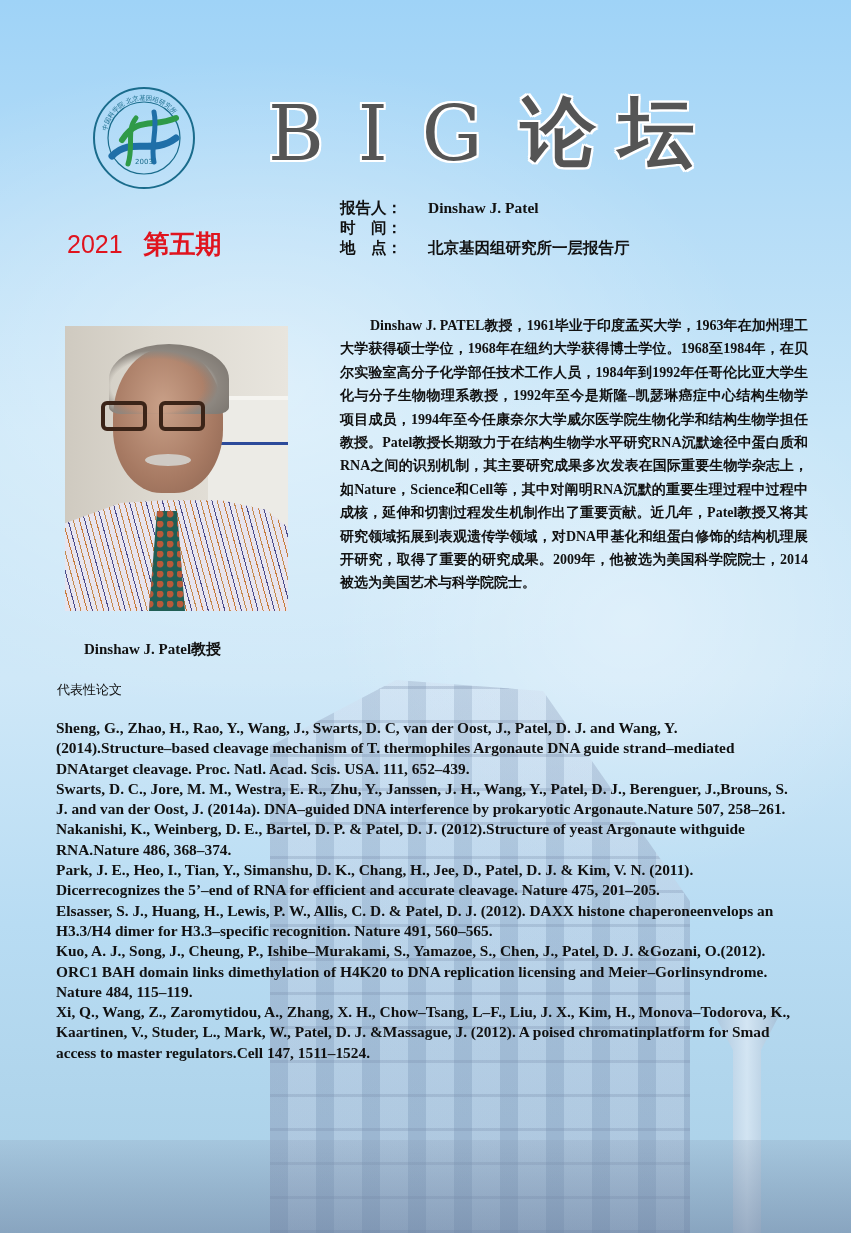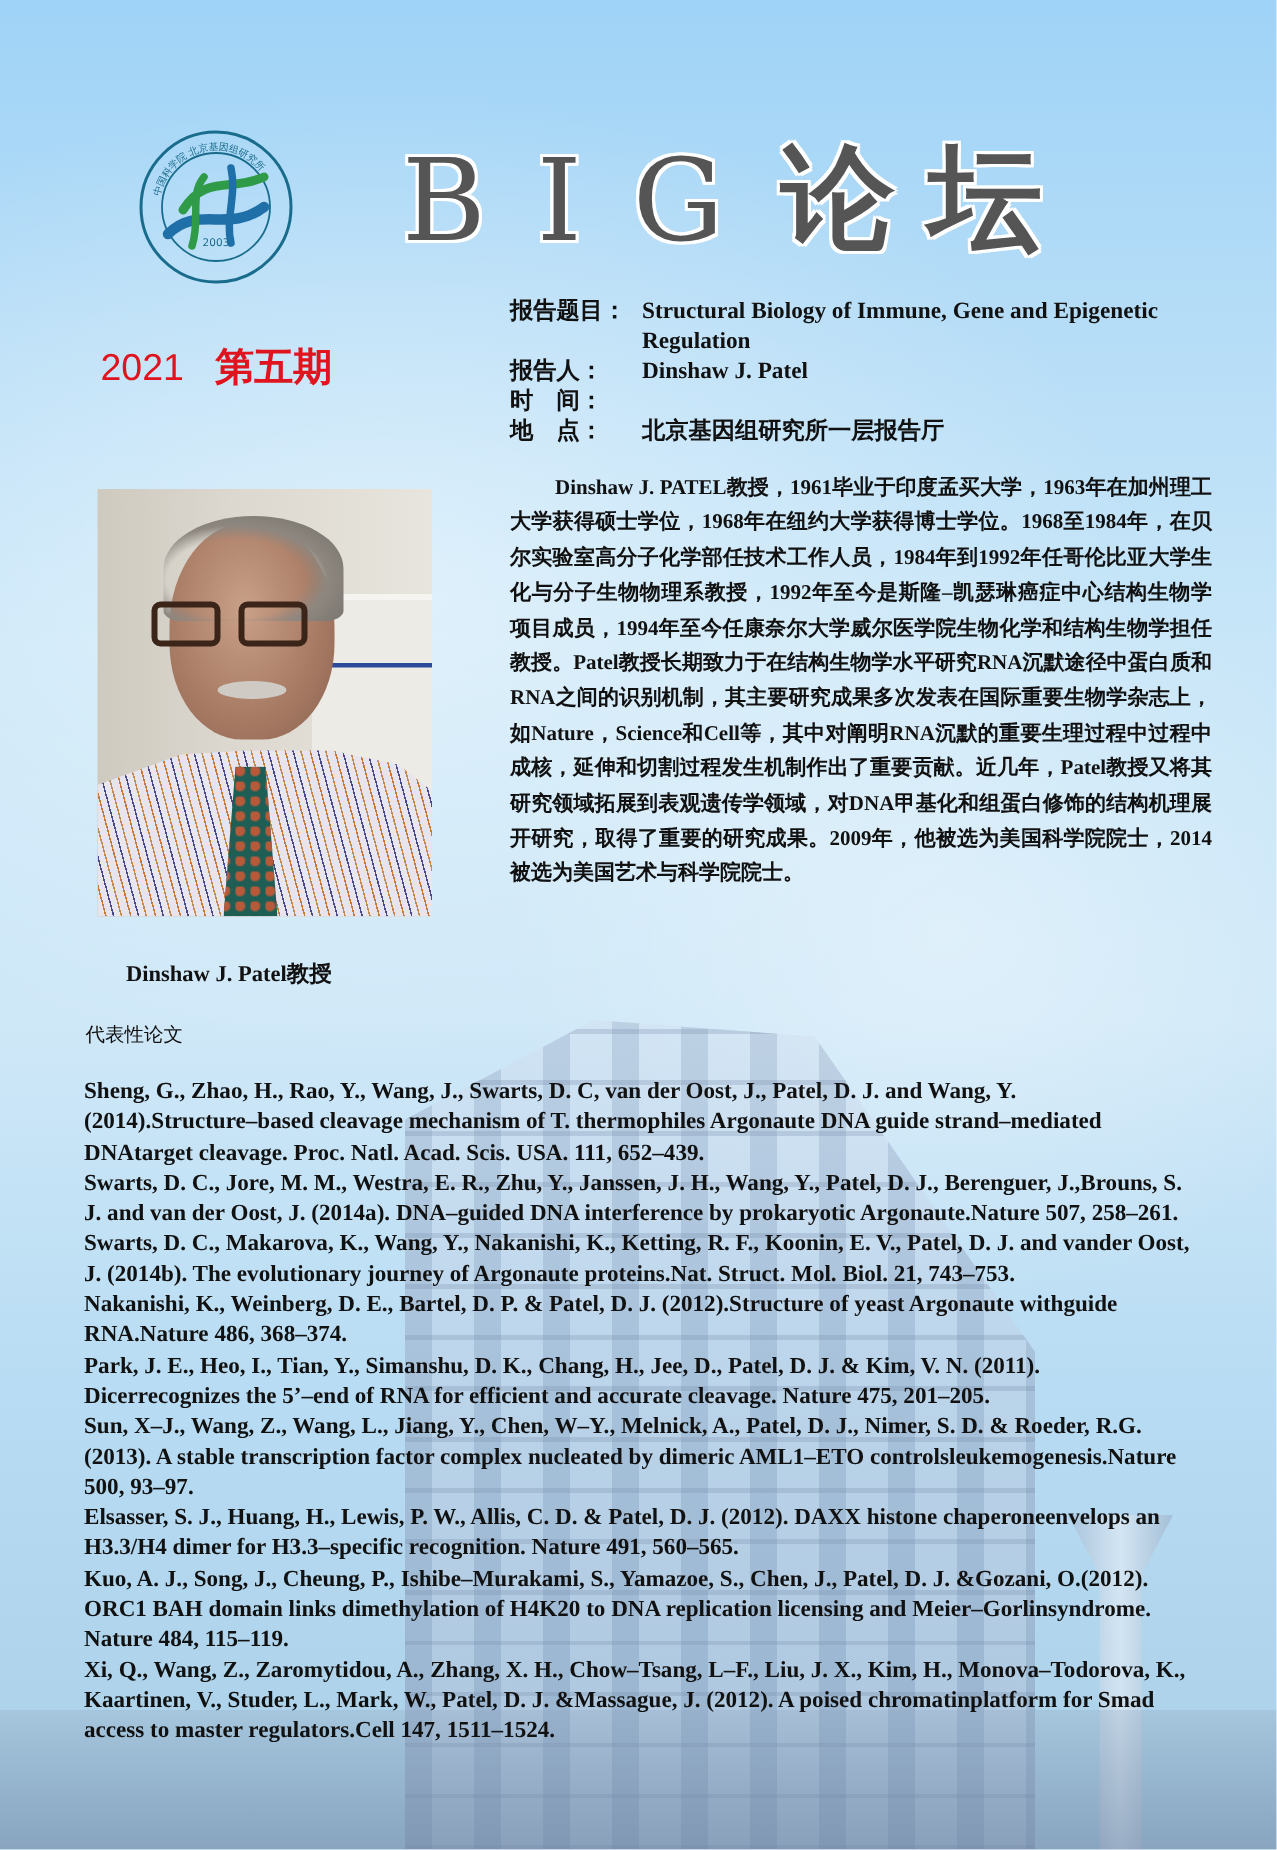--- a/index.html
+++ b/index.html
@@ -156,24 +156,20 @@
   <span class="latin">BIG</span>
   <span class="cjk">论坛</span>
 </div>
 
 <div class="issue">
   <span class="year">2021</span>
   <span class="num">第五期</span>
 </div>
 
 <div class="info">
-  <div class="info-row">
-    <span class="info-label">报告题目：</span>
-    <span class="info-value">Structural Biology of Immune, Gene and Epigenetic Regulation</span>
-  </div>
   <div class="info-row">
     <span class="info-label">报告人：</span>
     <span class="info-value">Dinshaw J. Patel</span>
   </div>
   <div class="info-row">
     <span class="info-label">时    间：</span>
   </div>
   <div class="info-row">
     <span class="info-label">地    点：</span>
     <span class="info-value">北京基因组研究所一层报告厅</span>
@@ -195,20 +191,18 @@
   <div class="moustache"></div>
 </div>
 <div class="caption">Dinshaw J. Patel教授</div>
 
 <div class="bio">Dinshaw J. PATEL教授，1961毕业于印度孟买大学，1963年在加州理工大学获得硕士学位，1968年在纽约大学获得博士学位。1968至1984年，在贝尔实验室高分子化学部任技术工作人员，1984年到1992年任哥伦比亚大学生化与分子生物物理系教授，1992年至今是斯隆–凯瑟琳癌症中心结构生物学项目成员，1994年至今任康奈尔大学威尔医学院生物化学和结构生物学担任教授。Patel教授长期致力于在结构生物学水平研究RNA沉默途径中蛋白质和RNA之间的识别机制，其主要研究成果多次发表在国际重要生物学杂志上，如Nature，Science和Cell等，其中对阐明RNA沉默的重要生理过程中过程中成核，延伸和切割过程发生机制作出了重要贡献。近几年，Patel教授又将其研究领域拓展到表观遗传学领域，对DNA甲基化和组蛋白修饰的结构机理展开研究，取得了重要的研究成果。2009年，他被选为美国科学院院士，2014被选为美国艺术与科学院院士。</div>
 
 <div class="section-heading">代表性论文</div>
 <div class="refs">
   <p class="ref">Sheng, G., Zhao, H., Rao, Y., Wang, J., Swarts, D. C, van der Oost, J., Patel, D. J. and Wang, Y. (2014).Structure–based cleavage mechanism of T. thermophiles Argonaute DNA guide strand–mediated DNAtarget cleavage. Proc. Natl. Acad. Scis. USA. 111, 652–439.</p>
   <p class="ref">Swarts, D. C., Jore, M. M., Westra, E. R., Zhu, Y., Janssen, J. H., Wang, Y., Patel, D. J., Berenguer, J.,Brouns, S. J. and van der Oost, J. (2014a). DNA–guided DNA interference by prokaryotic Argonaute.Nature 507, 258–261.</p>
-  <p class="ref">Swarts, D. C., Makarova, K., Wang, Y., Nakanishi, K., Ketting, R. F., Koonin, E. V., Patel, D. J. and vander Oost, J. (2014b). The evolutionary journey of Argonaute proteins.Nat. Struct. Mol. Biol. 21, 743–753.</p>
   <p class="ref">Nakanishi, K., Weinberg, D. E., Bartel, D. P. &amp; Patel, D. J. (2012).Structure of yeast Argonaute withguide RNA.Nature 486, 368–374.</p>
   <p class="ref">Park, J. E., Heo, I., Tian, Y., Simanshu, D. K., Chang, H., Jee, D., Patel, D. J. &amp; Kim, V. N. (2011). Dicerrecognizes the 5’–end of RNA for efficient and accurate cleavage. Nature 475, 201–205.</p>
-  <p class="ref">Sun, X–J., Wang, Z., Wang, L., Jiang, Y., Chen, W–Y., Melnick, A., Patel, D. J., Nimer, S. D. &amp; Roeder, R.G. (2013). A stable transcription factor complex nucleated by dimeric AML1–ETO controlsleukemogenesis.Nature 500, 93–97.</p>
   <p class="ref">Elsasser, S. J., Huang, H., Lewis, P. W., Allis, C. D. &amp; Patel, D. J. (2012). DAXX histone chaperoneenvelops an H3.3/H4 dimer for H3.3–specific recognition. Nature 491, 560–565.</p>
   <p class="ref">Kuo, A. J., Song, J., Cheung, P., Ishibe–Murakami, S., Yamazoe, S., Chen, J., Patel, D. J. &amp;Gozani, O.(2012). ORC1 BAH domain links dimethylation of H4K20 to DNA replication licensing and Meier–Gorlinsyndrome. Nature 484, 115–119.</p>
   <p class="ref">Xi, Q., Wang, Z., Zaromytidou, A., Zhang, X. H., Chow–Tsang, L–F., Liu, J. X., Kim, H., Monova–Todorova, K., Kaartinen, V., Studer, L., Mark, W., Patel, D. J. &amp;Massague, J. (2012). A poised chromatinplatform for Smad access to master regulators.Cell 147, 1511–1524.</p>
 </div>
 
 </body></html>

